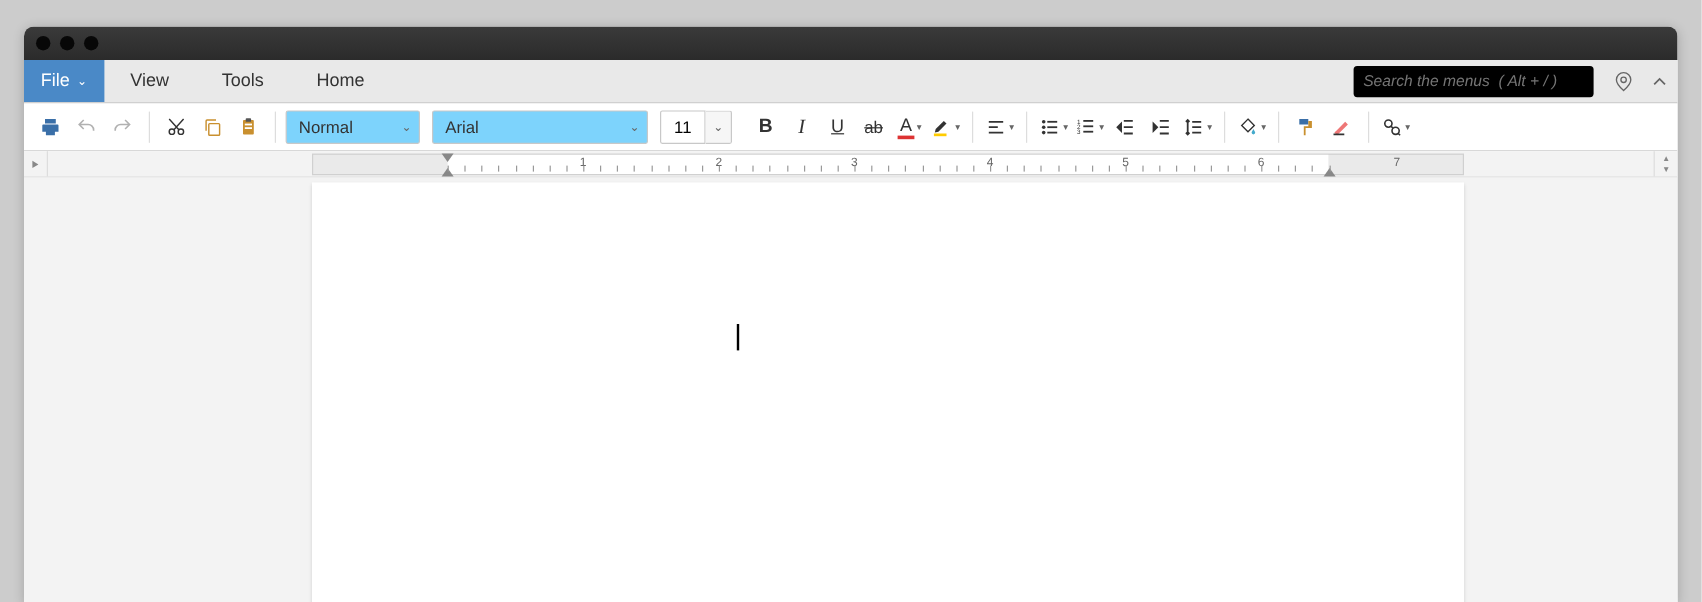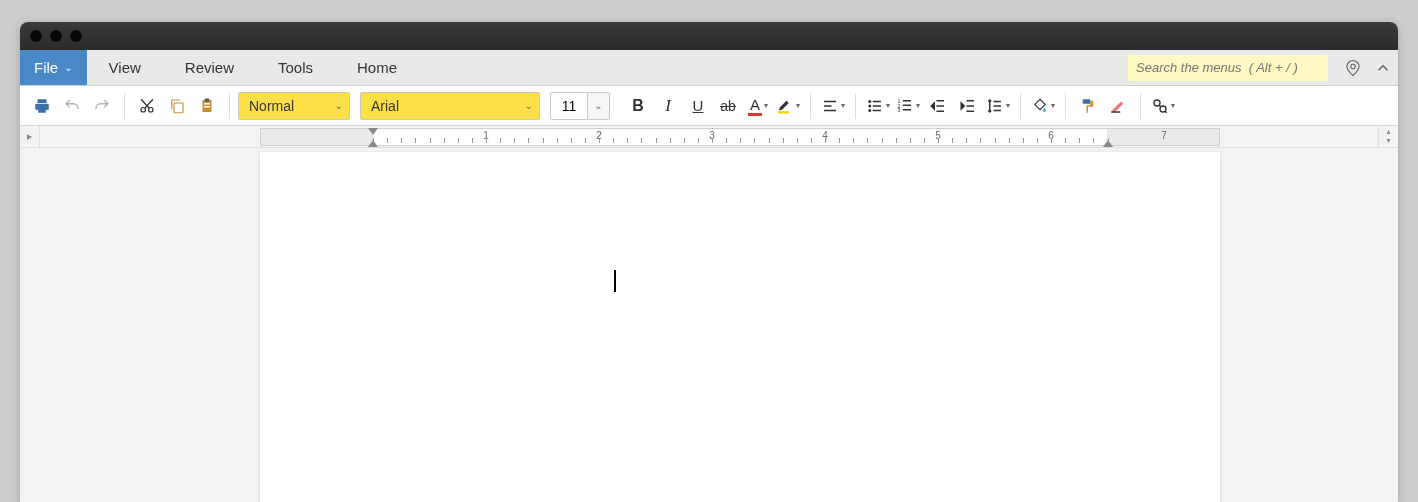--- a/index.html
+++ b/index.html
@@ -6,26 +6,26 @@
 body { font-family: -apple-system, BlinkMacSystemFont, "Segoe UI", Arial, sans-serif; font-size: 13px; background: #ccc; overflow: hidden; width: 1418px; height: 502px; }
 .window { background: #fff; border-radius: 8px 8px 0 0; margin: 22px 20px 0 20px; height: 480px; overflow: hidden; box-shadow: 0 2px 10px rgba(0,0,0,0.2); }
 .titlebar { height: 28px; background: linear-gradient(#3a3a3a,#2b2b2b); display: flex; align-items: center; padding: 0 10px; }
 .dot { width: 12px; height: 12px; border-radius: 50%; margin-right: 8px; background: #000; opacity: 0.85; }
 .menutabs { height: 36px; background: #e9e9e9; display: flex; align-items: stretch; border-bottom: 1px solid #d0d0d0; position: relative; }
 .filetab { background: #4a89c7; color: #fff; display: flex; align-items: center; padding: 0 14px; font-size: 15px; gap: 6px; cursor: pointer; }
 .filetab .chev { font-size: 10px; }
 .mtab { display: flex; align-items: center; padding: 0 22px; font-size: 15px; color: #333; cursor: pointer; }
 .mtab.active { background: #fff; color: #2a5db0; }
 .menuspacer { flex: 1; }
-.searchmenus { height: 26px; align-self: center; width: 200px; border: none; background: #fef9c3; padding: 0 8px; font-size: 13px; font-style: italic; color: #888; border-radius: 3px; margin-right: 10px; }
+.searchmenus { height: 26px; align-self: center; width: 200px; border: none; background: #000000; padding: 0 8px; font-size: 13px; font-style: italic; color: #888; border-radius: 3px; margin-right: 10px; }
 .pinicon, .collapsetb { width: 30px; display: flex; align-items: center; justify-content: center; color: #555; cursor: pointer; }
 .toolbar { height: 40px; background: #fff; border-bottom: 1px solid #d8d8d8; display: flex; align-items: center; padding: 0 8px; gap: 2px; }
 .tbtn { height: 30px; min-width: 28px; display: inline-flex; align-items: center; justify-content: center; cursor: pointer; border-radius: 3px; color: #4a6; }
 .sep { width: 1px; height: 26px; background: #ddd; margin: 0 6px; }
-.combo { height: 28px; border: 1px solid #c8c8c8; background: #fde047; display: inline-flex; align-items: center; padding: 0 6px 0 10px; font-size: 14px; color: #333; cursor: pointer; border-radius: 2px; }
+.combo { height: 28px; border: 1px solid #c8c8c8; background: #7dd3fc; display: inline-flex; align-items: center; padding: 0 6px 0 10px; font-size: 14px; color: #333; cursor: pointer; border-radius: 2px; }
 .combo .carrow { margin-left: auto; font-size: 10px; color: #666; padding-left: 8px; }
 .combo.style { width: 112px; }
 .combo.font { width: 180px; }
 .sizegroup { display: inline-flex; height: 28px; }
 .sizein { width: 38px; border: 1px solid #c8c8c8; text-align: center; font-size: 14px; border-radius: 2px 0 0 2px; }
 .sizedd { width: 22px; border: 1px solid #c8c8c8; border-left: none; display: flex; align-items: center; justify-content: center; font-size: 10px; color: #666; background: #f6f6f6; border-radius: 0 2px 2px 0; cursor: pointer; }
 .iconsvg { width: 18px; height: 18px; }
 .ddarrow { font-size: 8px; color: #666; margin-left: 2px; }
 .rulerbar { height: 22px; background: #f3f3f3; border-bottom: 1px solid #e0e0e0; position: relative; display: flex; }
 .rulerleft { width: 20px; border-right: 1px solid #ddd; display:flex; align-items:center; justify-content:center; }
@@ -54,23 +54,20 @@
     <div class="dot"></div>
   </div>
 
   <div class="menutabs">
     <div class="filetab">
       <span>File</span>
       <span class="chev">⌄</span>
     </div>
     <div class="mtab">
         <span>View</span>
-      </div>
-    <div class="mtab">
-        <span>Review</span>
       </div>
     <div class="mtab">
         <span>Tools</span>
       </div>
     <div class="mtab">
         <span>Home</span>
       </div>
     <div class="menuspacer"></div>
     <input class="searchmenus" placeholder="Search the menus  ( Alt + / )" style="">
     <div class="pinicon">

